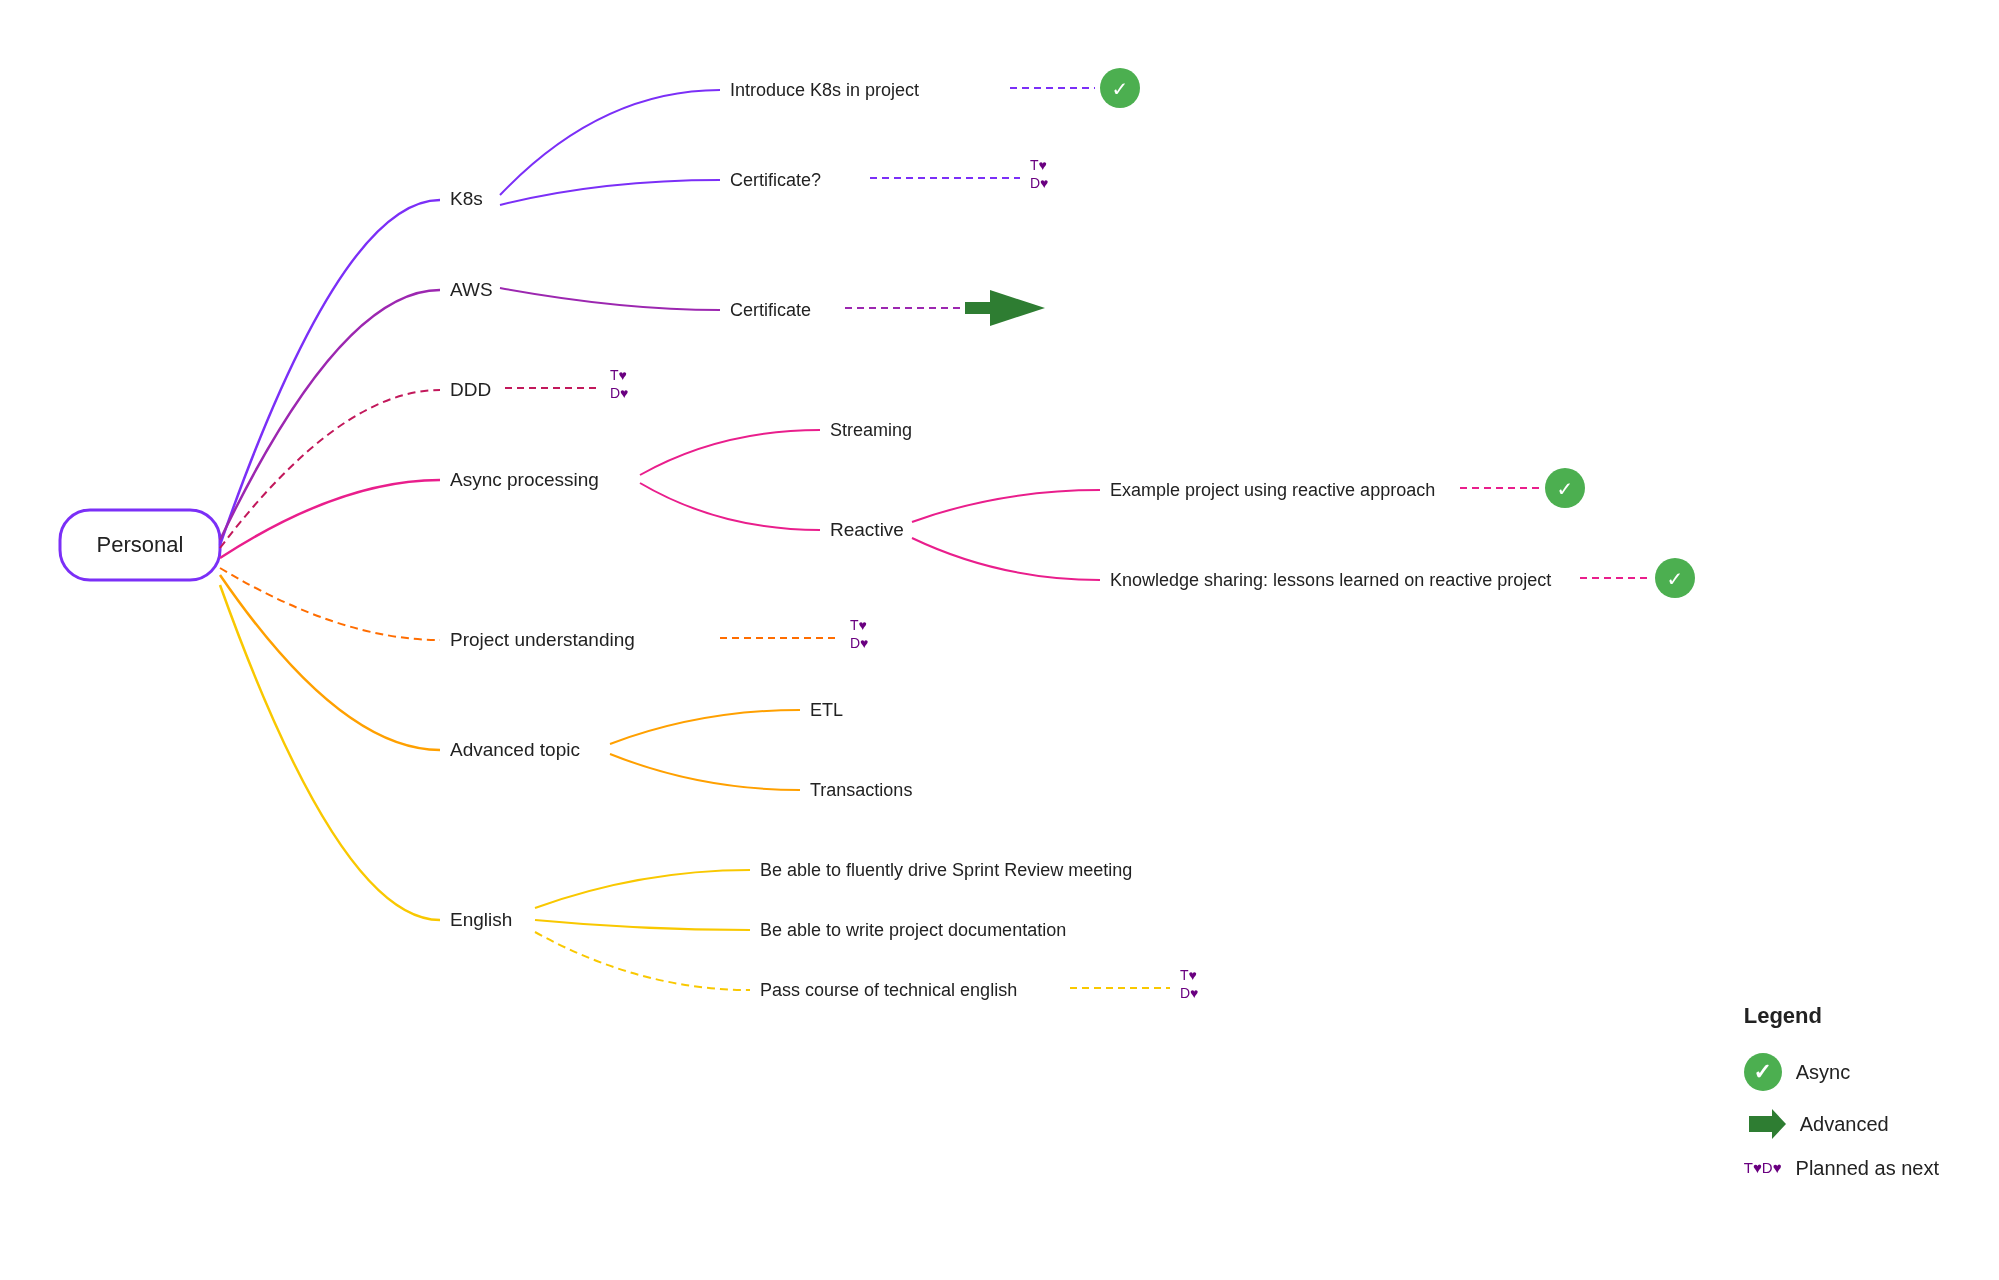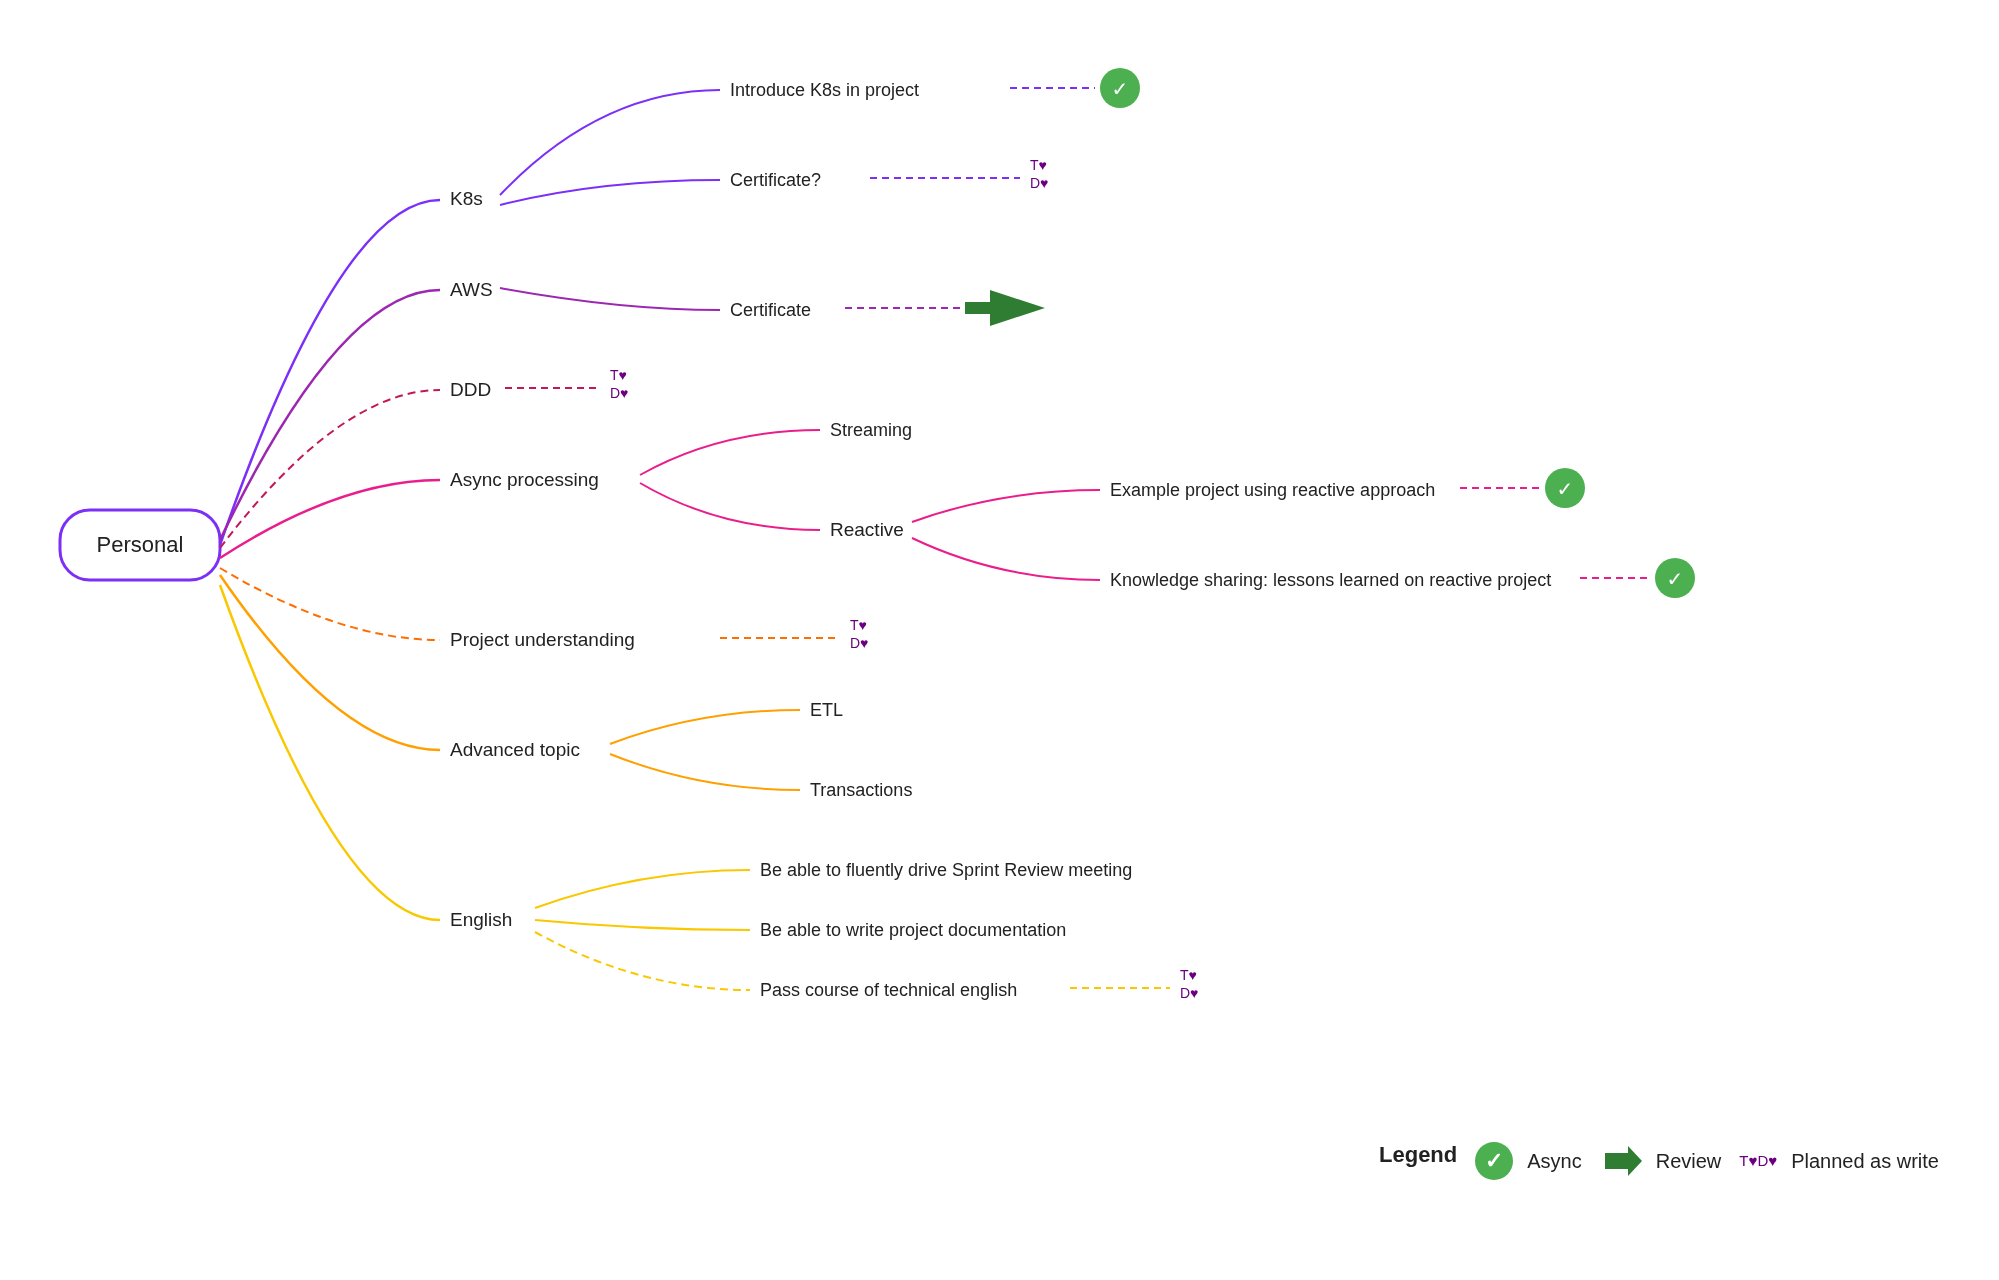--- a/index.html
+++ b/index.html
@@ -15,21 +15,21 @@
       position: absolute;
       top: 0; left: 0;
       width: 1999px;
       height: 1280px;
     }
     .legend-box {
       position: absolute;
       right: 60px;
       bottom: 100px;
       display: flex;
-      flex-direction: row;
+      flex-direction: column;
       gap: 18px;
     }
     .legend-title {
       font-size: 22px;
       font-weight: bold;
       color: #222;
       margin-bottom: 6px;
     }
     .legend-item {
       display: flex;
@@ -165,22 +165,22 @@
   <div class="legend-item">
     <div class="done-circle done-icon">✓</div>
     <span>Async</span>
   </div>
   <div class="legend-item">
     <div class="current-icon">
       <svg width="42" height="30" viewBox="0 0 42 30">
         <polygon points="5,7 28,7 28,0 42,15 28,30 28,23 5,23" fill="#2e7d32"></polygon>
       </svg>
     </div>
-    <span>Review</span>
+    <span>Advanced</span>
   </div>
   <div class="legend-item">
     <div class="planned-emoji planned-icon">
       <span style="display:block;line-height:1.1;font-size:15px;color:#6a0080;">T♥</span>
       <span style="display:block;line-height:1.1;font-size:15px;color:#6a0080;">D♥</span>
     </div>
-    <span>Planned as write</span>
+    <span>Planned as next</span>
   </div>
 </div>
 
 </body></html>

